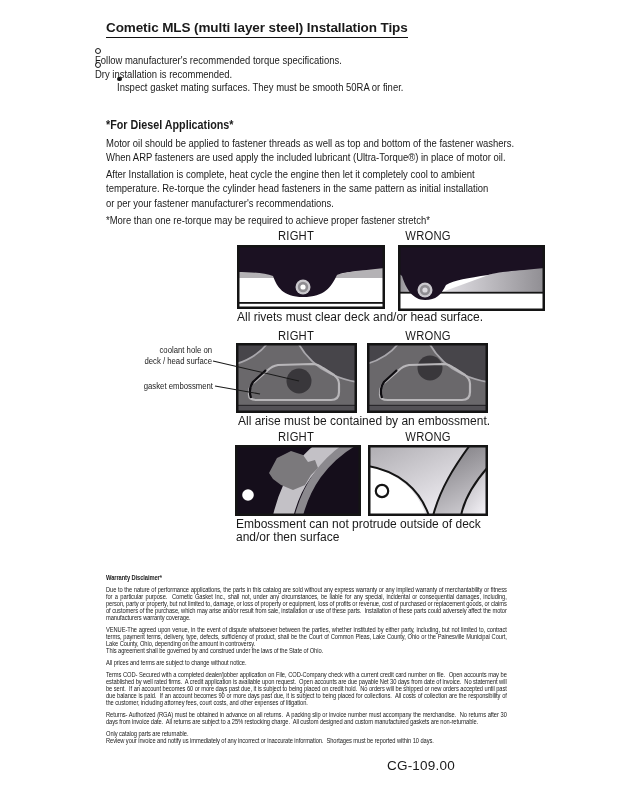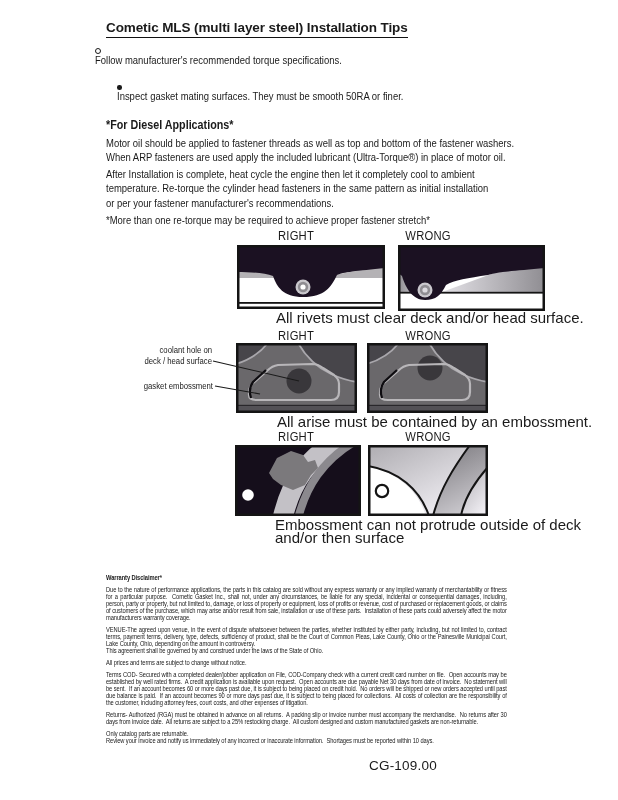--- a/index.html
+++ b/index.html
@@ -9,44 +9,48 @@
   .cx{transform:scaleX(.86);transform-origin:0 0;}
   .cx-r{transform:scaleX(.86);transform-origin:100% 0;}
   .cx-c{transform:scaleX(.9);transform-origin:50% 0;}
   .title{left:106px;top:20px;font-size:13.5px;font-weight:bold;letter-spacing:-.1px;
          border-bottom:1.6px solid #111;padding-bottom:2px;white-space:nowrap;}
   .bullets{left:95px;top:44px;width:480px;}
   .b-line{display:flex;align-items:flex-start;height:14.4px;font-size:11px;flex-direction:column;}
   .b-line .txt{white-space:nowrap;}
   .o-dot{flex:none;width:4px;height:4px;border:1px solid #1a1a1a;border-radius:50%;margin:4px 5px 0 0;}
   .f-dot{flex:none;width:4.5px;height:4.5px;background:#1a1a1a;border-radius:50%;margin:4px 4px 0 0;}
-  .sub{padding-left:22px;margin-top:23px;}
+  .sub{padding-left:22px;}
   .h2{left:106px;top:118px;font-size:12.5px;font-weight:bold;white-space:nowrap;}
   .para{font-size:11px;line-height:14.4px;white-space:pre-wrap;width:520px;}
   .lbl{font-size:12.5px;letter-spacing:.2px;text-align:center;width:100px;white-space:nowrap;}
-  .caption{font-size:15px;line-height:13px;white-space:pre-line;margin-left:39px;}
+  .caption{font-size:12px;line-height:13px;white-space:pre-line;}
   .leader-label{font-size:9px;line-height:10.5px;text-align:right;white-space:pre-line;}
   .footer{left:106px;top:574px;width:466px;font-size:6.7px;line-height:7px;
           letter-spacing:-.1px;}
   .footer .fhead{font-weight:bold;margin:0 0 5px 0;}
   .footer p{margin:0 0 5px 0;text-align:justify;white-space:pre-wrap;}
-  .pagenum{left:369px;top:758px;font-size:13.5px;letter-spacing:.2px;white-space:nowrap;}
+  .pagenum{left:387px;top:758px;font-size:13.5px;letter-spacing:.2px;white-space:nowrap;}
   svg{display:block;}
 </style>
 </head>
 <body>
 
 <div class="page">
 
   <div class="abs title">Cometic MLS (multi layer steel) Installation Tips</div>
 
   <div class="abs bullets">
     <div class="b-line">
       <span class="o-dot"></span>
       <span class="txt cx">Follow manufacturer's recommended torque specifications.</span>
+    </div>
+    <div class="b-line">
+      <span class="o-dot"></span>
+      <span class="txt cx">Dry installation is recommended.</span>
     </div>
     <div class="b-line sub">
       <span class="f-dot"></span>
       <span class="txt cx">Inspect gasket mating surfaces.  They must be smooth 50RA or finer.</span>
     </div>
   </div>
 
   <div class="abs h2 cx" style="left:106px;top:118px;">*For Diesel Applications*</div>
   <div class="abs para cx" style="left:106px;top:136px;">Motor oil should be applied to fastener threads as well as top and bottom of the fastener washers.
 When ARP fasteners are used apply the included lubricant (Ultra-Torque®) in place of motor oil.</div>

